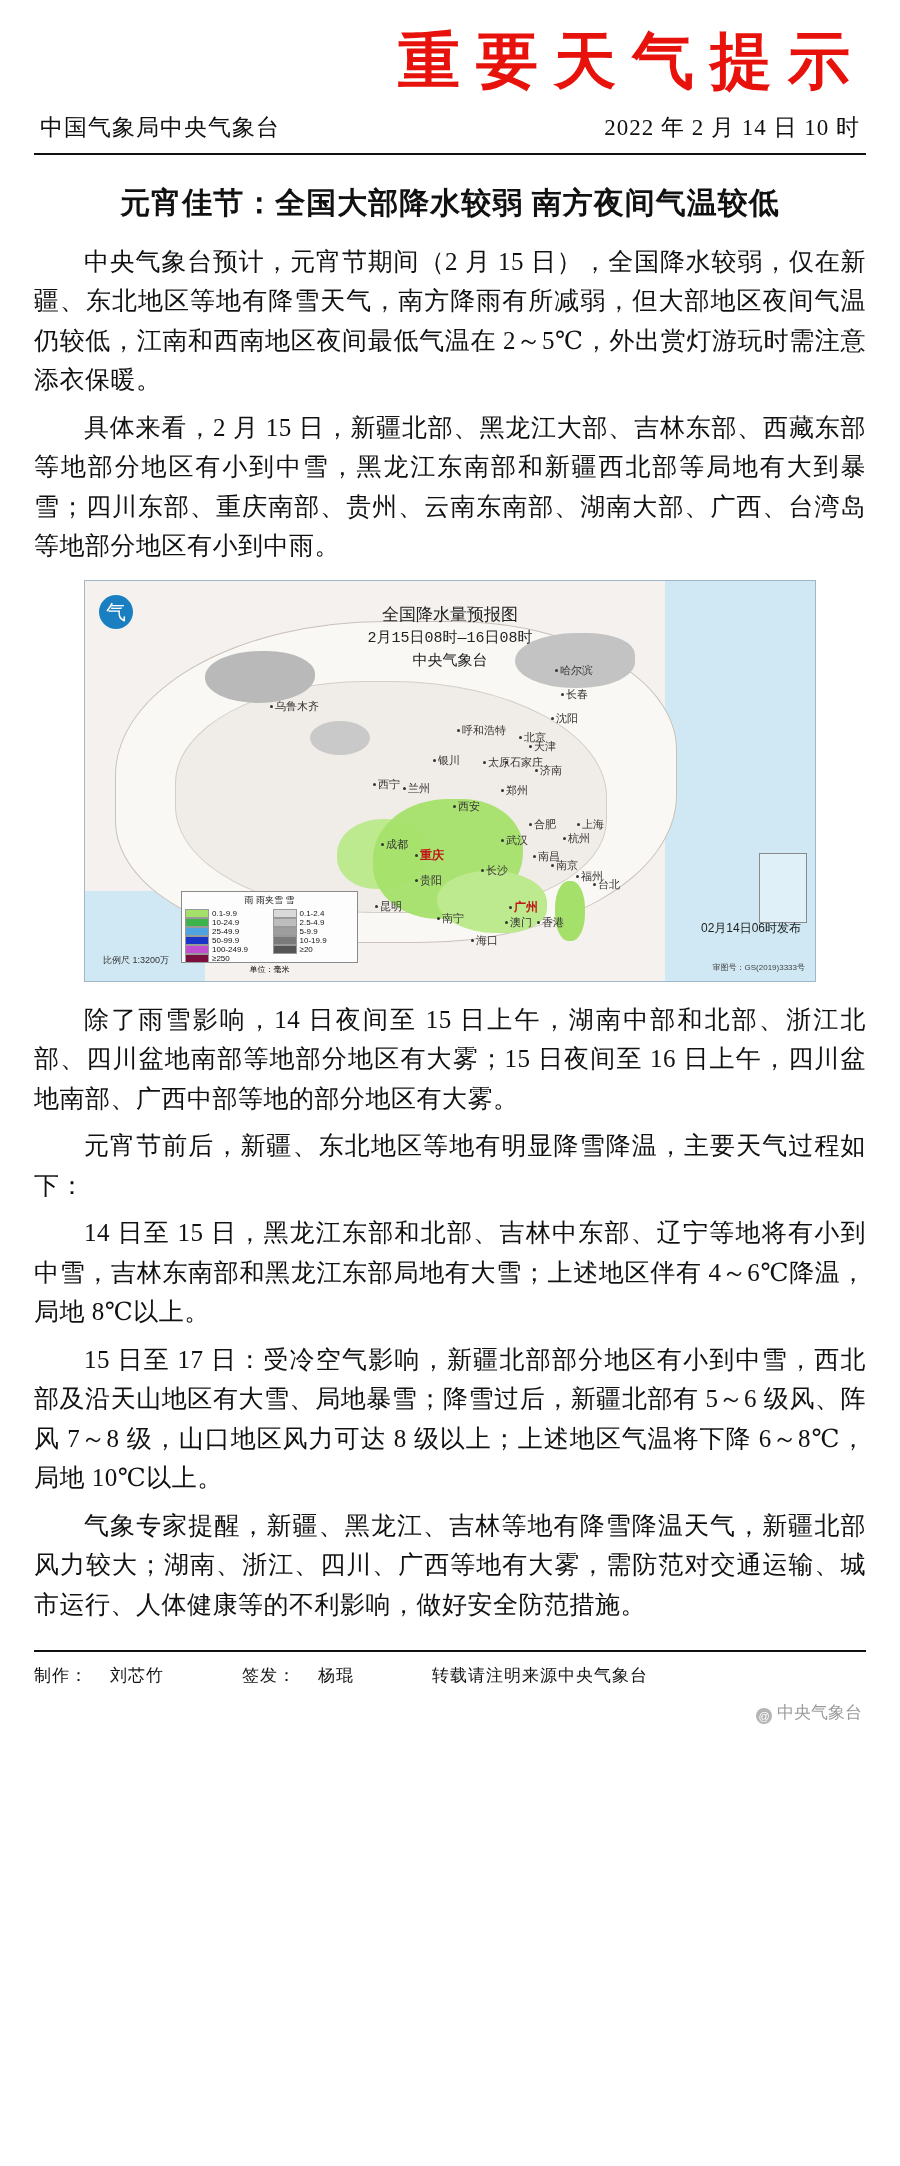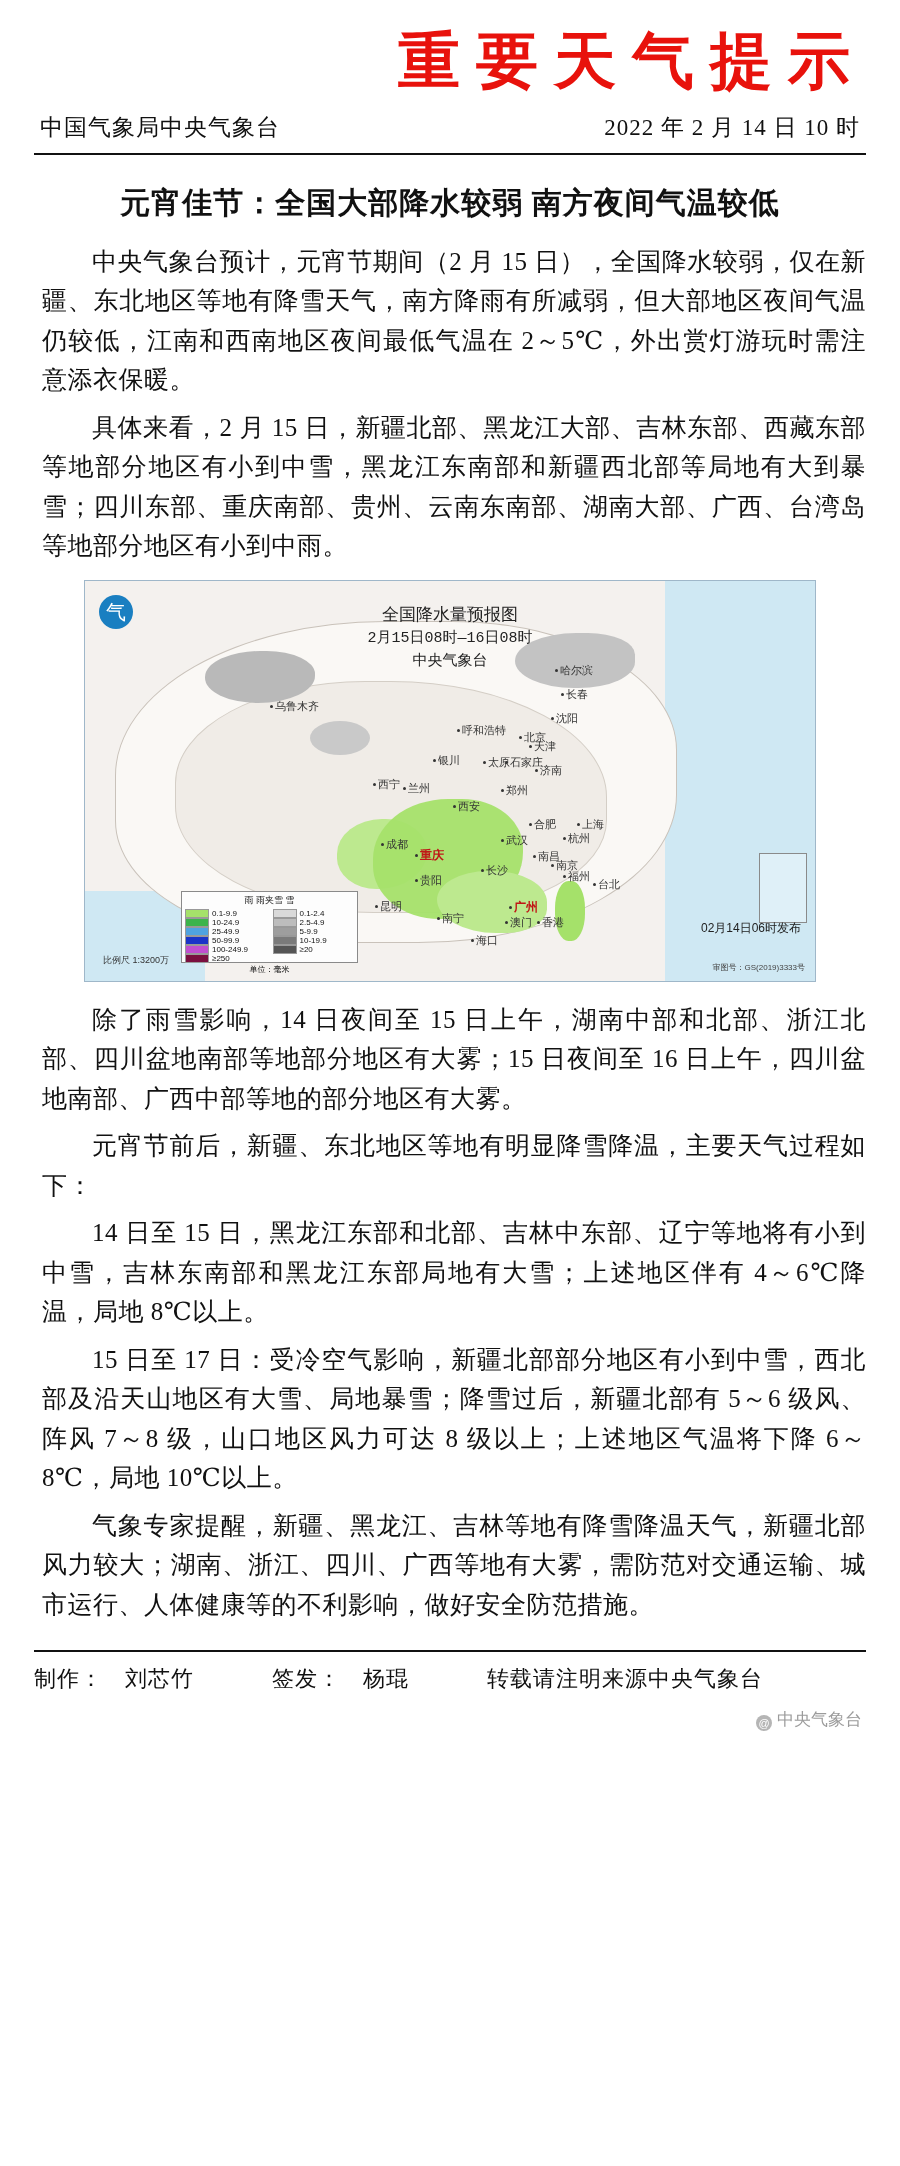--- a/index.html
+++ b/index.html
@@ -49,21 +49,21 @@
   .headline {
     text-align: center;
     font-size: 30px;
     font-weight: bold;
     margin: 28px 0 18px 0;
     letter-spacing: 1px;
   }
   p.body-text {
     font-size: 25px;
     line-height: 1.58;
-    margin: 0 0 8px 8px;
+    margin: 0 0 8px 0;
     text-align: justify;
     text-justify: inter-ideograph;
     text-indent: 2em;
     letter-spacing: 0.5px;
   }
 
   
   .figure {
     margin: 14px auto 18px auto;
     width: 730px;
@@ -235,21 +235,21 @@
     background: #dff0f8;
   }
 
   
   .footer {
     margin-top: 26px;
     border-top: 2px solid #111;
     padding-top: 12px;
     display: flex;
     align-items: center;
-    font-size: 22px;
+    font-size: 17px;
     letter-spacing: 1px;
   }
   .footer .f1 { margin-right: 22px; }
   .footer .f2 { margin-right: 78px; }
   .footer .f3 { flex: 1; text-align: left; }
   .watermark {
     text-align: right;
     color: #9b9b9b;
     font-size: 17px;
     padding: 14px 4px 12px 0;
@@ -325,21 +325,21 @@
         <span class="fig-city" style="left: 444px; top: 236px;">合肥</span>
         <span class="fig-city" style="left: 466px; top: 232px; margin-top: 45px;">南京</span>
         <span class="fig-city" style="left: 492px; top: 236px;">上海</span>
         <span class="fig-city" style="left: 296px; top: 256px;">成都</span>
         <span class="fig-city" style="left: 416px; top: 252px;">武汉</span>
         <span class="fig-city" style="left: 478px; top: 250px;">杭州</span>
         <span class="fig-city red" style="left: 330px; top: 266px;">重庆</span>
         <span class="fig-city" style="left: 448px; top: 268px;">南昌</span>
         <span class="fig-city" style="left: 396px; top: 282px;">长沙</span>
         <span class="fig-city" style="left: 330px; top: 292px;">贵阳</span>
-        <span class="fig-city" style="left: 478px; top: 288px;">福州</span>
+        <span class="fig-city" style="left: 491px; top: 288px;">福州</span>
         <span class="fig-city" style="left: 508px; top: 296px;">台北</span>
         <span class="fig-city" style="left: 290px; top: 318px;">昆明</span>
         <span class="fig-city" style="left: 352px; top: 330px;">南宁</span>
         <span class="fig-city red" style="left: 424px; top: 318px;">广州</span>
         <span class="fig-city" style="left: 420px; top: 334px;">澳门</span>
         <span class="fig-city" style="left: 452px; top: 334px;">香港</span>
         <span class="fig-city" style="left: 386px; top: 352px;">海口</span>
       </div>
 
     <div class="fig-legend">

